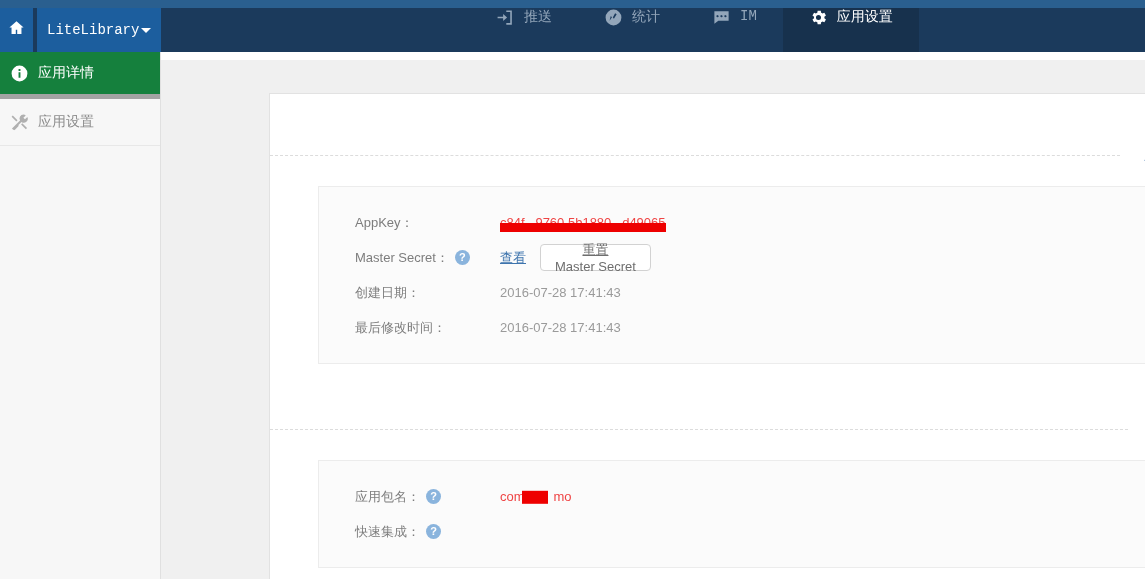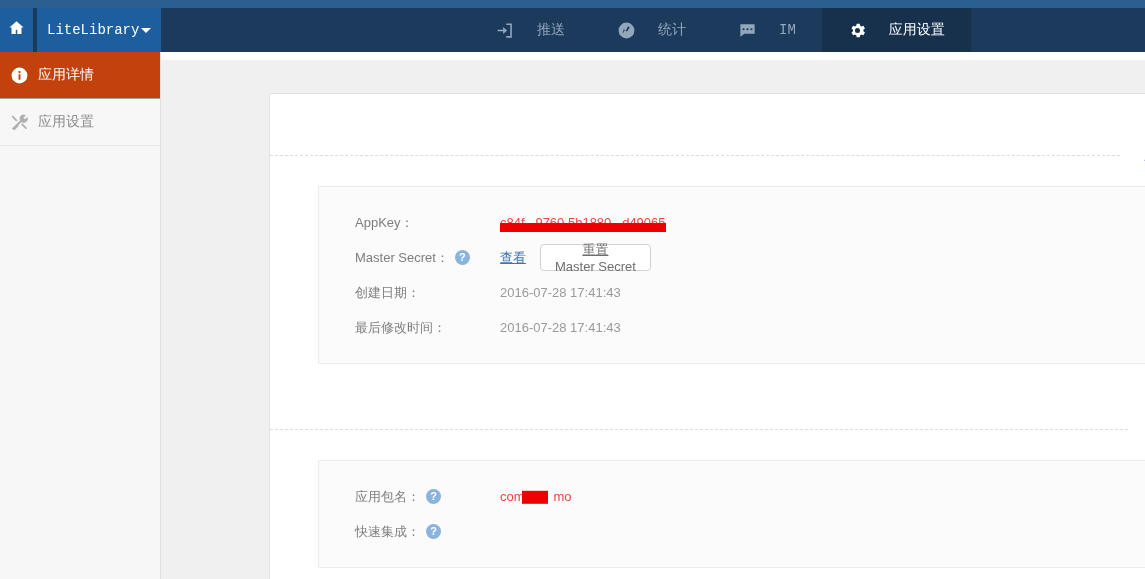--- a/index.html
+++ b/index.html
@@ -52,23 +52,23 @@
     border-top: 5px solid #ffffff;
   }
 
   .nav {
     position: absolute; left: 470px; top: 0;
     height: 44px;
     display: flex;
   }
   .nav-item {
     height: 44px;
-    display: flex; align-items: center;
+    display: flex; 
     padding: 0 26px;
-    gap: 22px;
+    gap: 9px;
     cursor: pointer;
     color: #93a6ba;
     font-size: 14px;
     white-space: nowrap;
   }
   .nav-item.active {
     background: #17314d;
     color: #ffffff;
   }
   .nav-icon { width: 19px; height: 19px; display: block; }
@@ -86,23 +86,23 @@
     height: 47px;
     display: flex; align-items: center;
     padding: 0 0 0 10px;
     gap: 9px;
     cursor: pointer;
     font-size: 14px;
     color: #8c8c8c;
     border-bottom: 1px solid #e8e8e8;
   }
   .side-item.active {
-    background: #c2410c;
+    background: #15803d;
     color: #ffffff;
-    border-bottom: 1px solid #a3a3a3;
+    border-bottom: 5px solid #a3a3a3;
     align-items: center;
   }
   .side-icon { width: 19px; height: 19px; flex: none; }
   .side-item svg { width: 19px; height: 19px; fill: #b0b0b0; }
   .side-item.active svg { fill: #ffffff; }
 
   
   .main {
     position: absolute; left: 161px; top: 52px;
     width: 984px; height: 527px;

